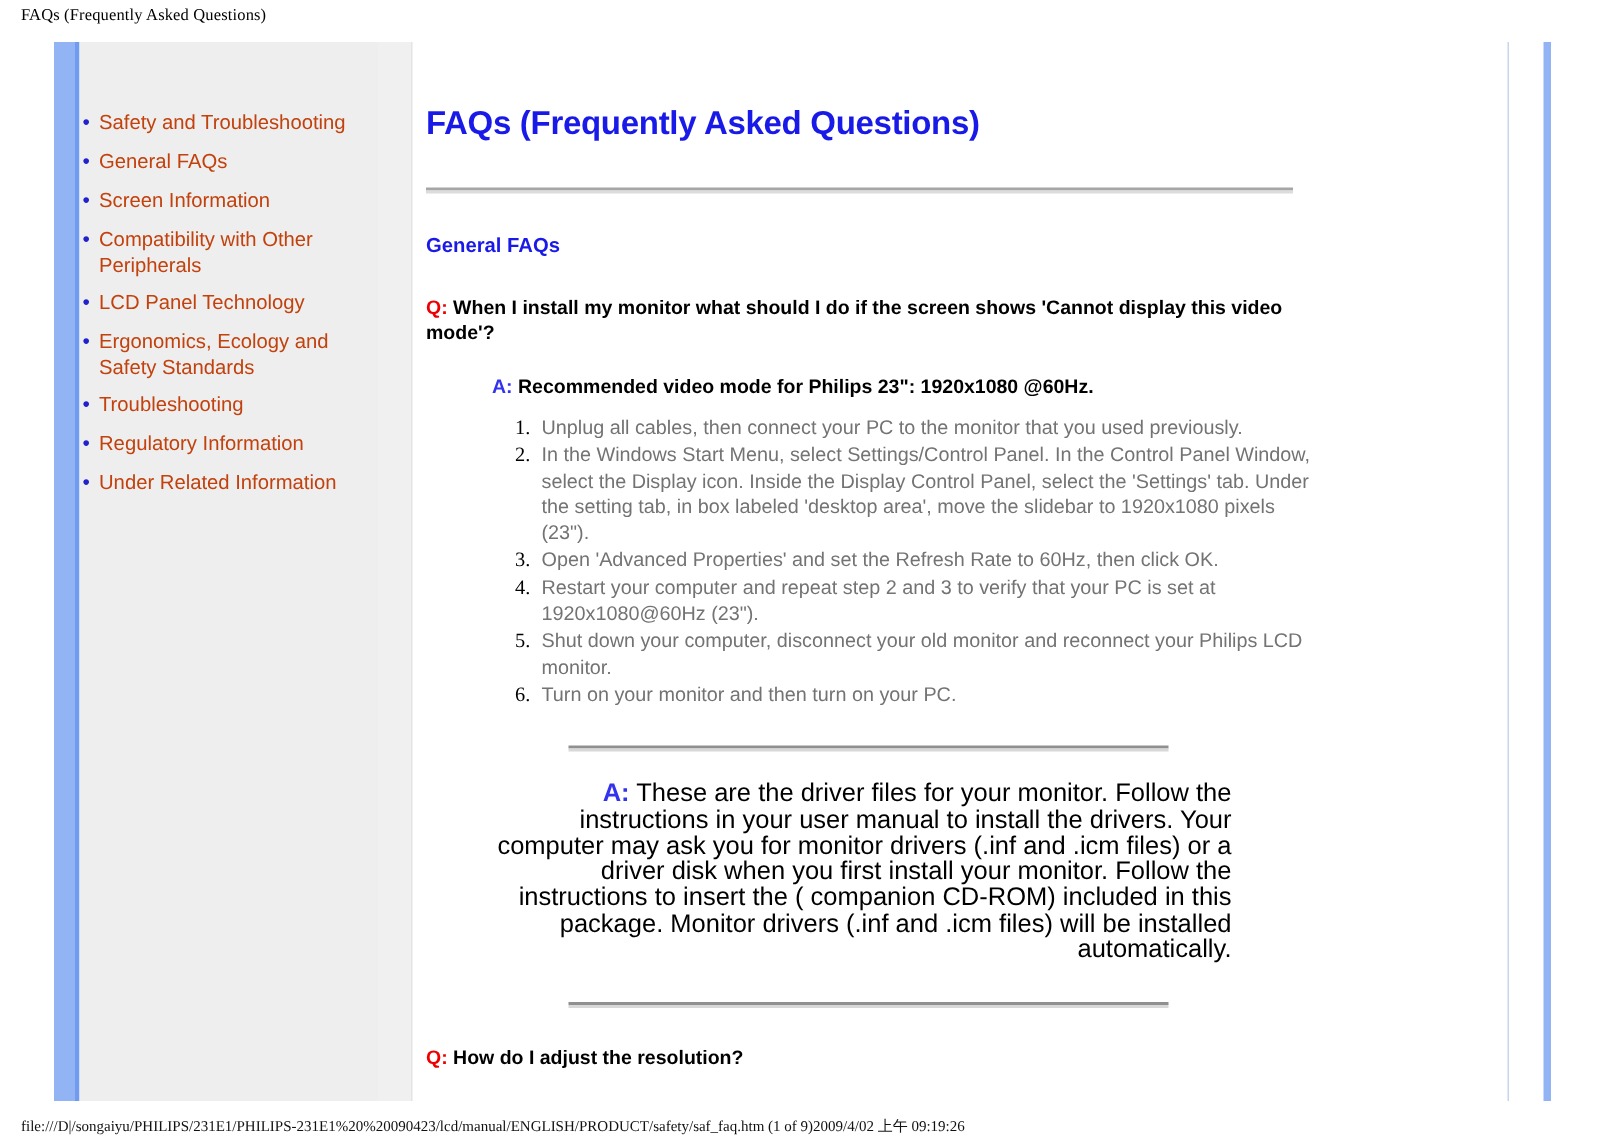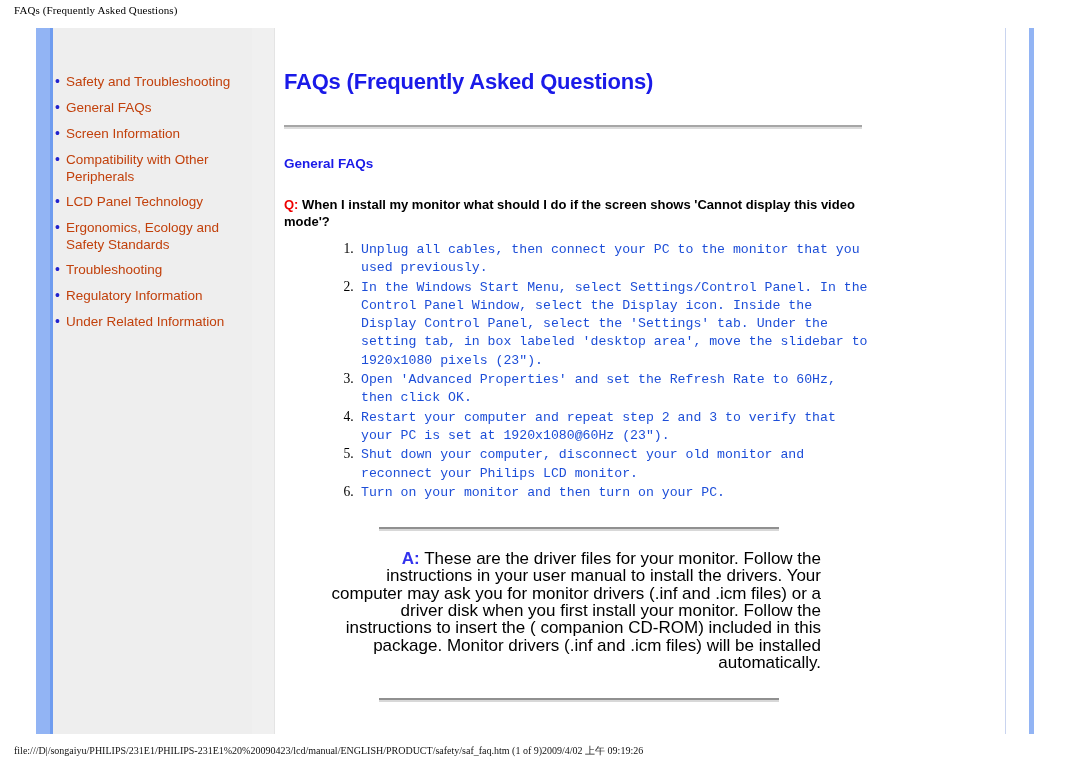--- a/index.html
+++ b/index.html
@@ -218,23 +218,23 @@
     max-width: 530px;
     font-family: "Liberation Serif", serif;
     font-size: 13.6px;
   }
   ol.steps > li {
     line-height: 17.3px;
     margin: 0 0 1px 0;
     padding-left: 4px;
   }
   ol.steps > li > span {
-    font-family: Liberation Mono, monospace;
+    font-family: Liberation Sans, sans-serif;
     font-size: 13.2px;
-    color: #1d4ed8;
+    color: #737373;
   }
 
   .spacer-hr-1 { margin-top: 26px; }
   .spacer-hr-2 { margin-top: 27px; }
 
   
   .footer-path {
     position: absolute;
     left: 14px;
     top: 744px;
@@ -316,35 +316,37 @@
   <div class="main">
 
     <h1 class="page-title">FAQs (Frequently Asked Questions)</h1>
 
     <hr class="hr-full">
 
     <div class="section-title">General FAQs</div>
 
     <p class="qa-question"><span class="q-mark">Q:</span> <span>When I install my monitor what should I do if the screen shows 'Cannot display this video mode'?</span></p>
 
+    <p class="qa-answer-bold"><span class="a-mark">A:</span> <span>Recommended video mode for Philips 23": 1920x1080 @60Hz.</span></p>
 
     <ol class="steps">
       <li><span>Unplug all cables, then connect your PC to the monitor that you used previously.</span></li>
       <li><span>In the Windows Start Menu, select Settings/Control Panel. In the Control Panel Window, select the Display icon. Inside the Display Control Panel, select the 'Settings' tab. Under the setting tab, in box labeled 'desktop area', move the slidebar to 1920x1080 pixels (23").</span></li>
       <li><span>Open 'Advanced Properties' and set the Refresh Rate to 60Hz, then click OK.</span></li>
       <li><span>Restart your computer and repeat step 2 and 3 to verify that your PC is set at 1920x1080@60Hz (23").</span></li>
       <li><span>Shut down your computer, disconnect your old monitor and reconnect your Philips LCD monitor.</span></li>
       <li><span>Turn on your monitor and then turn on your PC.</span></li>
     </ol>
 
     <hr class="hr-indent spacer-hr-1">
 
 
     <p class="qa-answer"><span class="a-mark">A:</span> <span>These are the driver files for your monitor. Follow the instructions in your user manual to install the drivers. Your computer may ask you for monitor drivers (.inf and .icm files) or a driver disk when you first install your monitor. Follow the instructions to insert the ( companion CD-ROM) included in this package. Monitor drivers (.inf and .icm files) will be installed automatically.</span></p>
 
     <hr class="hr-indent spacer-hr-2">
 
+    <p class="qa-question"><span class="q-mark">Q:</span> <span>How do I adjust the resolution?</span></p>
 
   </div>
 
 </div>
 
 <div class="footer-path">file:///D|/songaiyu/PHILIPS/231E1/PHILIPS-231E1%20%20090423/lcd/manual/ENGLISH/PRODUCT/safety/saf_faq.htm (1 of 9)2009/4/02 上午 09:19:26</div>
 
 </body></html>

